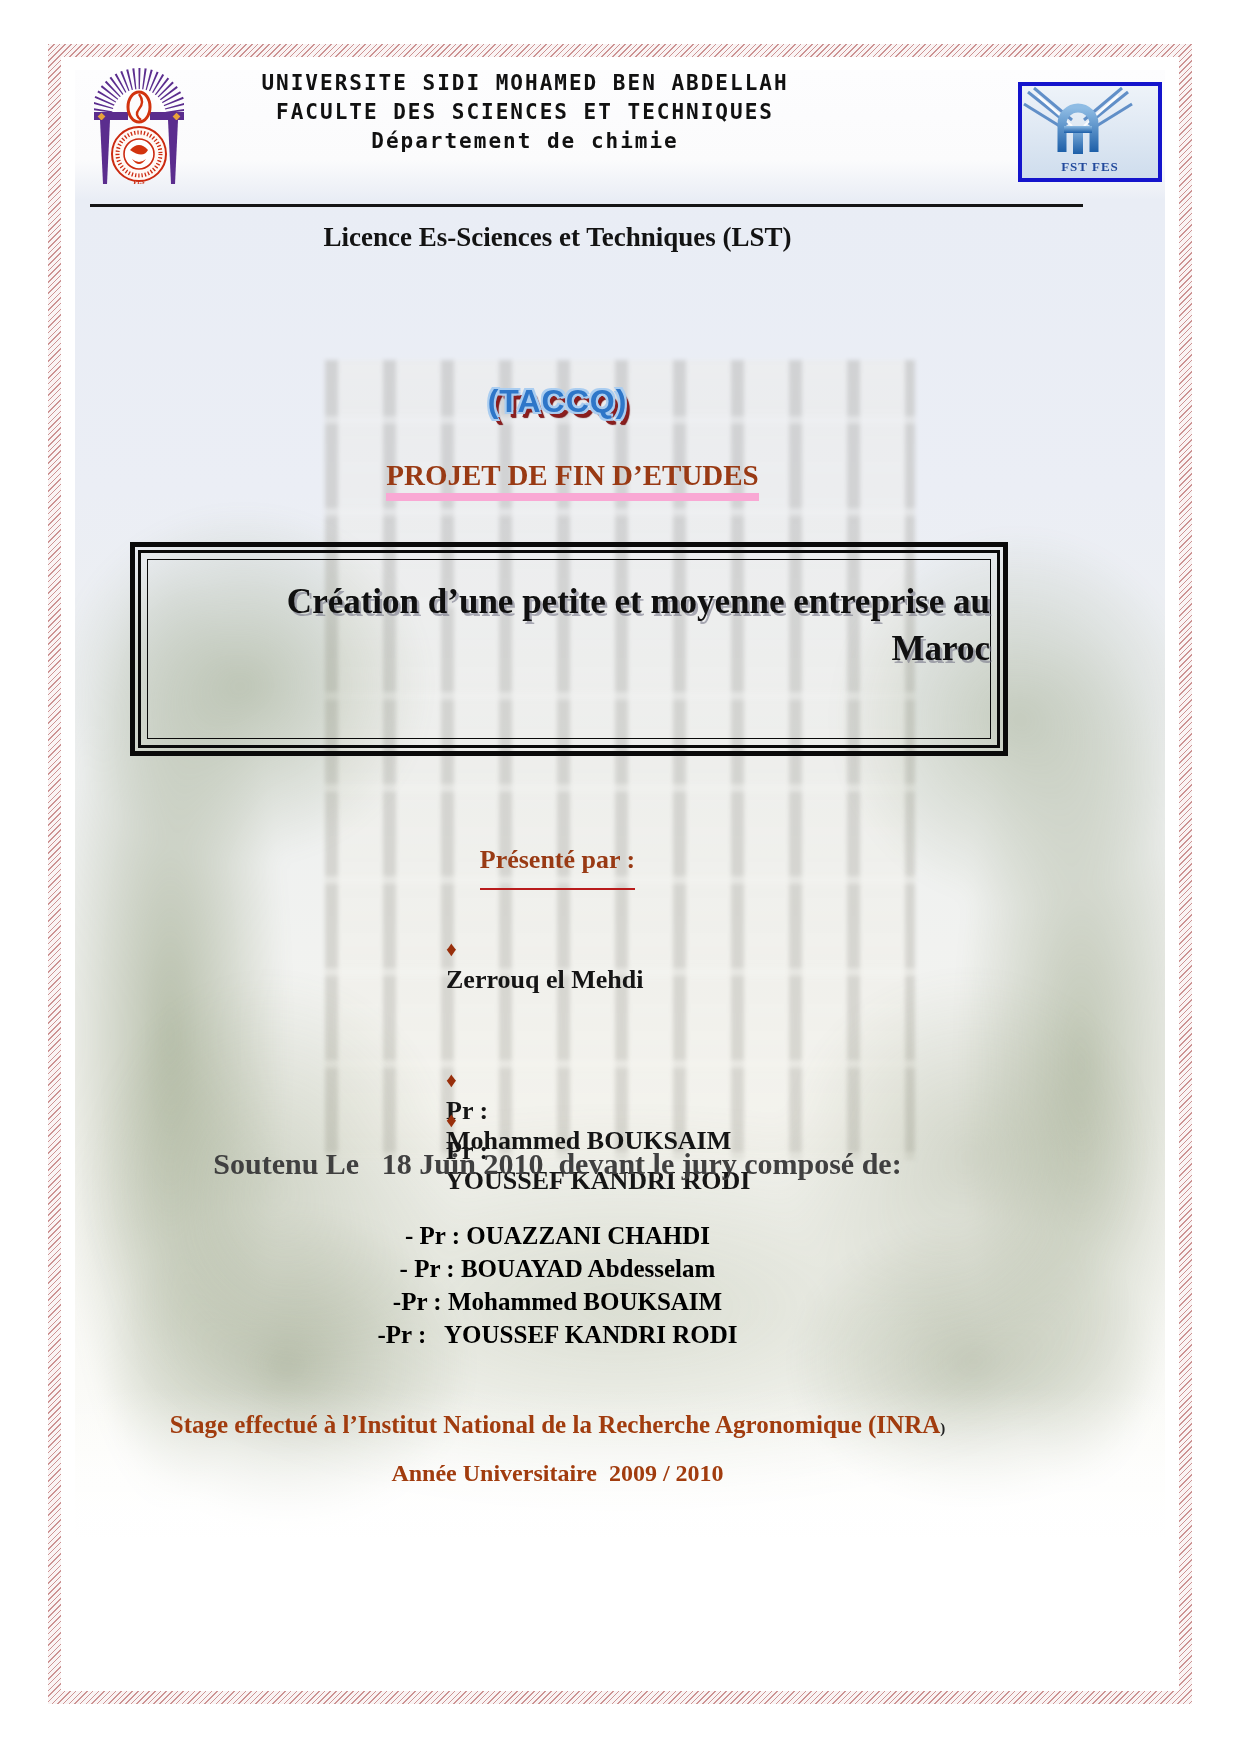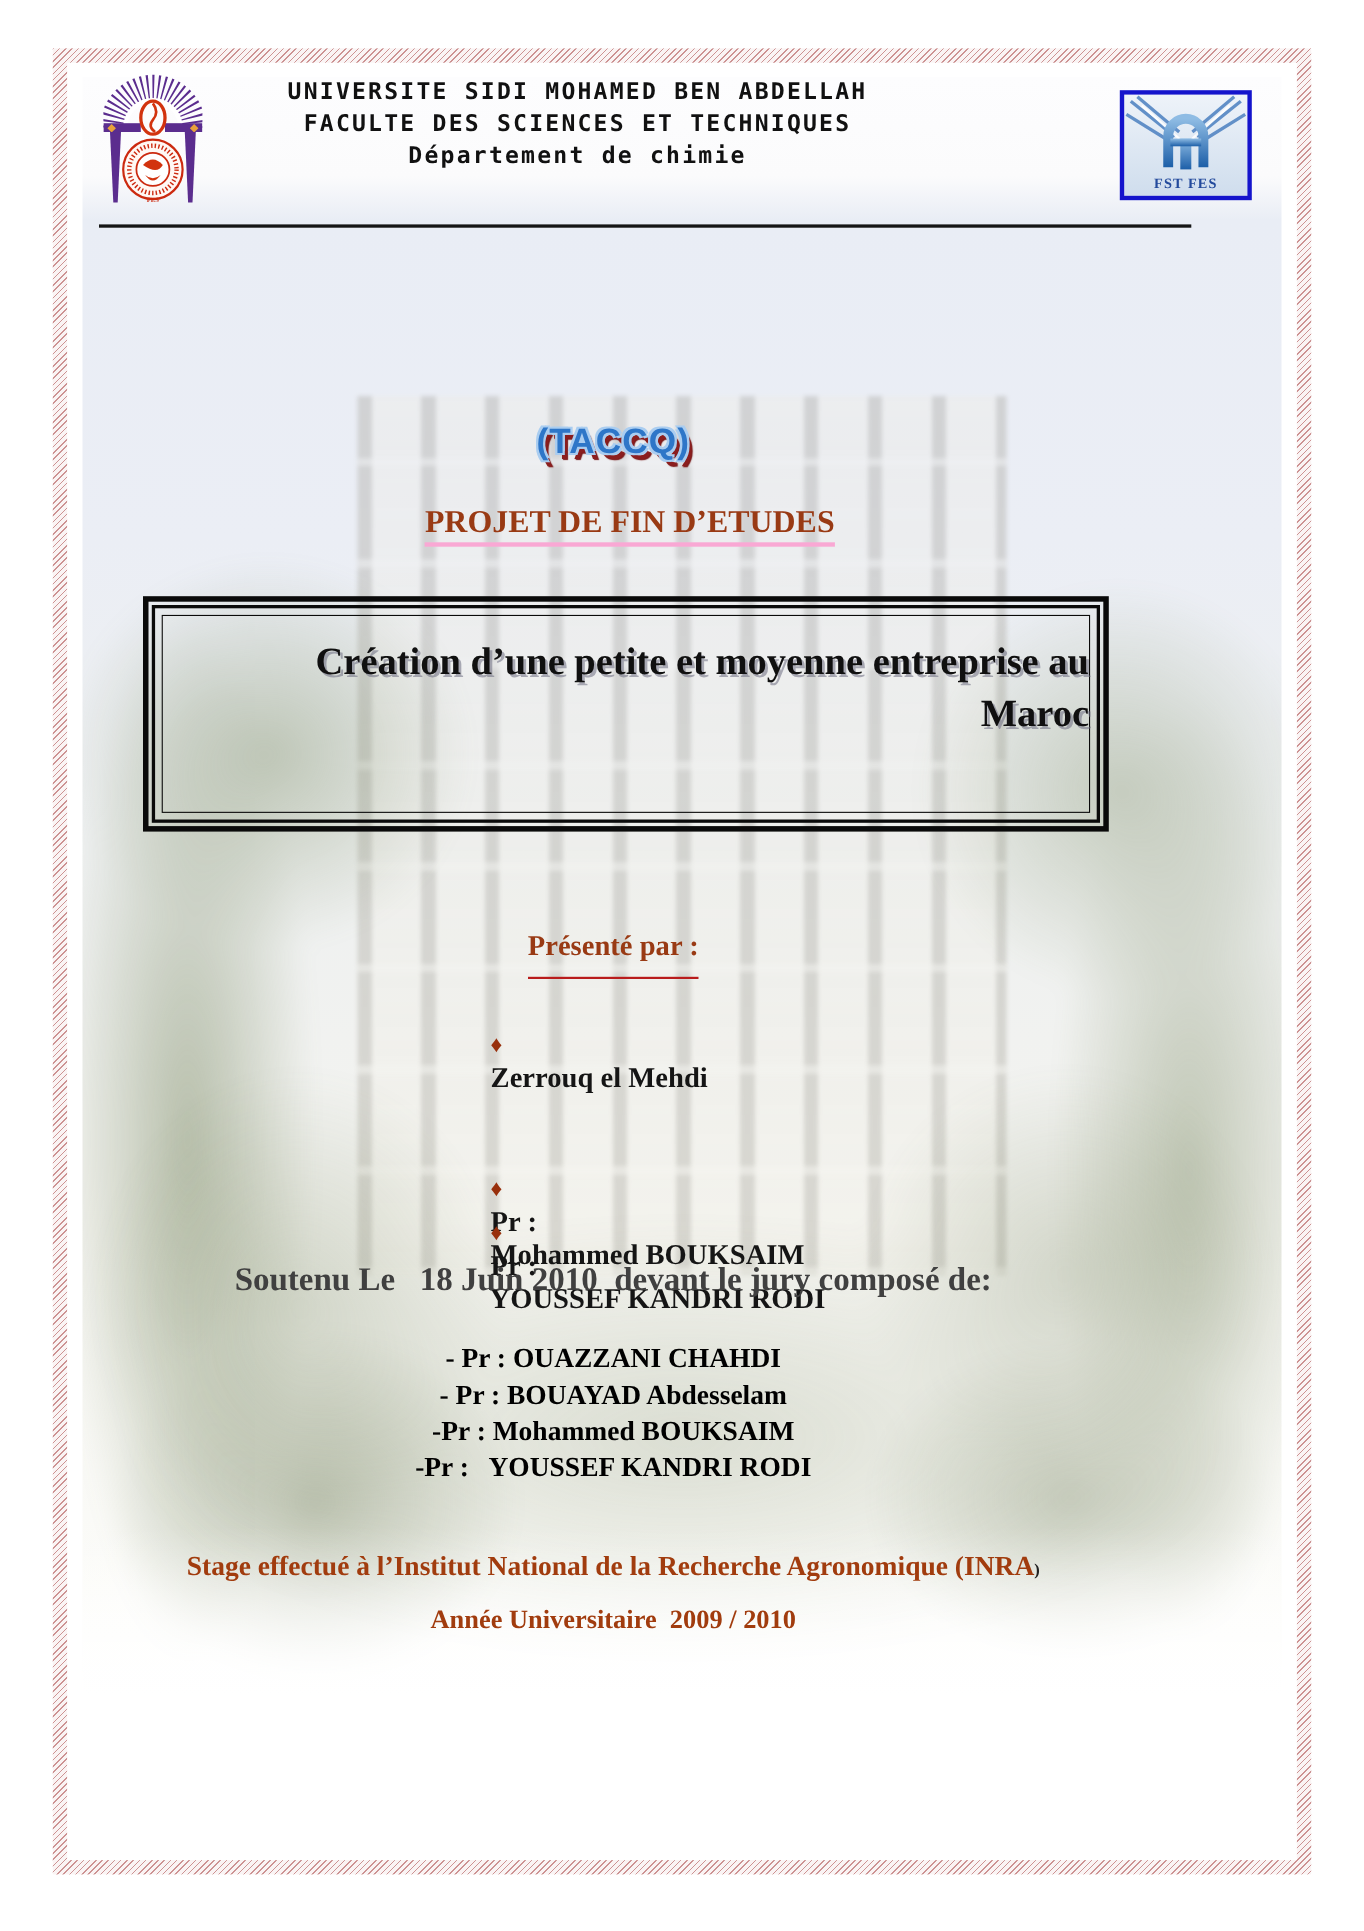--- a/index.html
+++ b/index.html
@@ -37,41 +37,41 @@
                 radial-gradient(closest-side at 82% 35%,rgba(104,119,80,0.62),rgba(0,0,0,0) 95%);
      filter:blur(11px);opacity:0.4;}
   .wm-bottom-fade{position:absolute;left:0;bottom:0;width:100%;height:290px;
      background:linear-gradient(180deg,rgba(255,255,255,0),#ffffff 72%);}
 
   
   .hdr{position:absolute;left:215px;top:69px;width:620px;text-align:center;
        font-family:"DejaVu Sans Mono","Liberation Mono",monospace;font-weight:bold;
        font-size:21px;line-height:29px;letter-spacing:2px;color:#111;white-space:nowrap;}
   .logo-univ{position:absolute;left:94px;top:62px;width:90px;height:132px;}
-  .logo-fst{position:absolute;left:1018px;top:82px;width:120px;height:100px;border:4px solid #1414cc;
+  .logo-fst{position:absolute;left:1018px;top:82px;width:144px;height:100px;border:4px solid #1414cc;
             box-sizing:border-box;background:linear-gradient(180deg,#eef3f9,#cfdded);overflow:hidden;}
   .logo-fst svg{position:absolute;left:0;top:0;}
   .fst-label{position:absolute;left:0;right:0;bottom:3px;text-align:center;font-weight:bold;font-size:13px;
              letter-spacing:1px;color:#234a9c;}
   .rule{position:absolute;left:90px;top:204px;width:993px;height:3px;background:#151515;}
 
   .centered{position:absolute;left:65px;width:985px;text-align:center;}
 
   .licence{top:222px;font-size:27px;font-weight:bold;color:#131313;}
 
   .wordart{font-family:"Liberation Sans","DejaVu Sans",sans-serif;font-weight:bold;color:#2e76c8;
            letter-spacing:1px;line-height:1.05;
            text-shadow:-2px -2px 0 #aacdf0,2px -2px 0 #aacdf0,-2px 2px 0 #aacdf0,2px 2px 0 #aacdf0,
                         4px 5px 0 #8b1e1e,5px 6px 1px #7a1818;}
   .wa1{top:290px;font-size:43px;}
   .wa2{top:337px;font-size:40px;}
   .wa3{top:385px;font-size:32px;}
 
   .projet{top:459px;font-size:29px;font-weight:bold;color:#993a14;}
-  .projet .u{border-bottom:4px solid #f9a8d4;padding-bottom:2px;margin-left:30px;}
+  .projet .u{border-bottom:8px solid #f9a8d4;padding-bottom:2px;margin-left:30px;}
 
   .title-box{position:absolute;left:130px;top:542px;width:878px;height:214px;border:5px solid #0a0a0a;
              padding:3px;box-sizing:border-box;}
   .title-box-mid{height:100%;border:3px solid #0a0a0a;padding:6px;box-sizing:border-box;}
   .title-box-in{height:100%;border:1px solid #0a0a0a;box-sizing:border-box;text-align:center;padding-top:18px;}
   .main-title{font-size:35px;font-weight:bold;line-height:47px;color:#101010;
               text-shadow:2.5px 2.5px 0 rgba(110,110,130,0.55);text-align:right;}
 
   .sec-heading{font-size:26px;font-weight:bold;color:#993a14;}
   .sec-heading .u{border-bottom:2px solid #b91c1c;padding-bottom:14px;}
@@ -159,20 +159,21 @@
       </defs>
       <path d="M40 66 V38 a16 16 0 0 1 32 0 V66" fill="none" stroke="url(#fstg)" stroke-width="9"></path>
       <rect x="51" y="40" width="10" height="28" fill="url(#fstg)"></rect>
       <rect x="42" y="40" width="28" height="7" fill="url(#fstg)"></rect>
     </svg>
     <div class="fst-label">FST FES</div>
   </div>
 
   <div class="rule"></div>
 
+  <div class="centered licence">Licence Es-Sciences et Techniques (LST)</div>
 
   <div class="centered wordart wa3">(TACCQ)</div>
 
   <div class="centered projet">
     <span class="u">PROJET DE FIN D’ETUDES</span>
   </div>
 
   <div class="title-box">
     <div class="title-box-mid">
       <div class="title-box-in">

